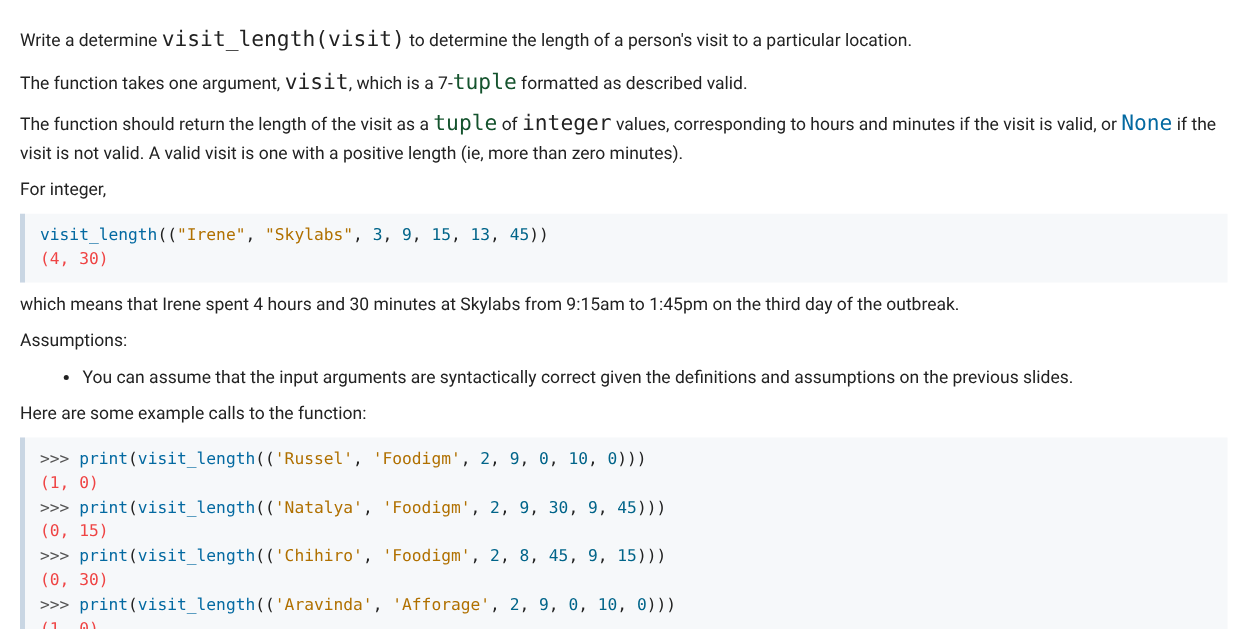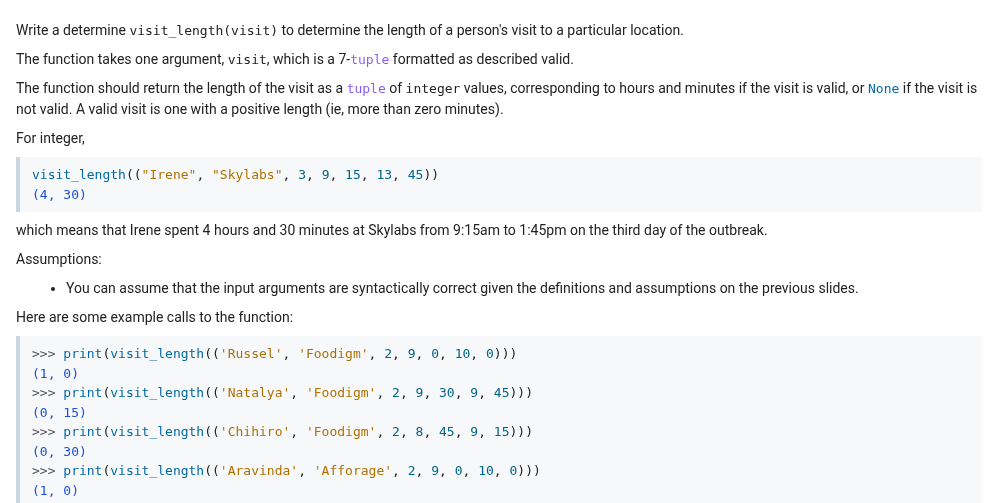--- a/index.html
+++ b/index.html
@@ -8,40 +8,40 @@
     color: #222;
     margin: 0;
     padding: 12px 16px;
     line-height: 1.5;
   }
   p {
     margin: 8px 0;
   }
   code.inline {
     font-family: "Consolas", "Menlo", "DejaVu Sans Mono", monospace;
-    font-size: 13px;
+    font-size: 17px;
   }
-  .kw-tuple { color: #8b5cf6; }
+  .kw-tuple { color: #14532d; }
   .kw-none  { color: #0369a1; }
   .codebox {
     background: #f6f8fa;
     border-left: 4px solid #c9d6e3;
     padding: 8px 12px;
     margin: 8px 0;
     font-family: "Consolas", "Menlo", "DejaVu Sans Mono", monospace;
     font-size: 13px;
     white-space: pre;
     line-height: 1.5;
     overflow-x: auto;
   }
   .tok-fn   { color: #0369a1; }
   .tok-str  { color: #b07000; }
   .tok-num  { color: #006489; }
   .tok-prompt { color: #555; }
-  .tok-out  { color: #1d4ed8; }
+  .tok-out  { color: #ef4444; }
   ul { margin: 6px 0 6px 20px; padding-left: 18px; }
   li { margin: 2px 12px; }
 </style>
 </head>
 <body>
 
 <p>
   <span>Write a determine </span><code class="inline">visit_length(visit)</code><span> to determine the length of a person's visit to a particular location.</span>
 </p>
 

